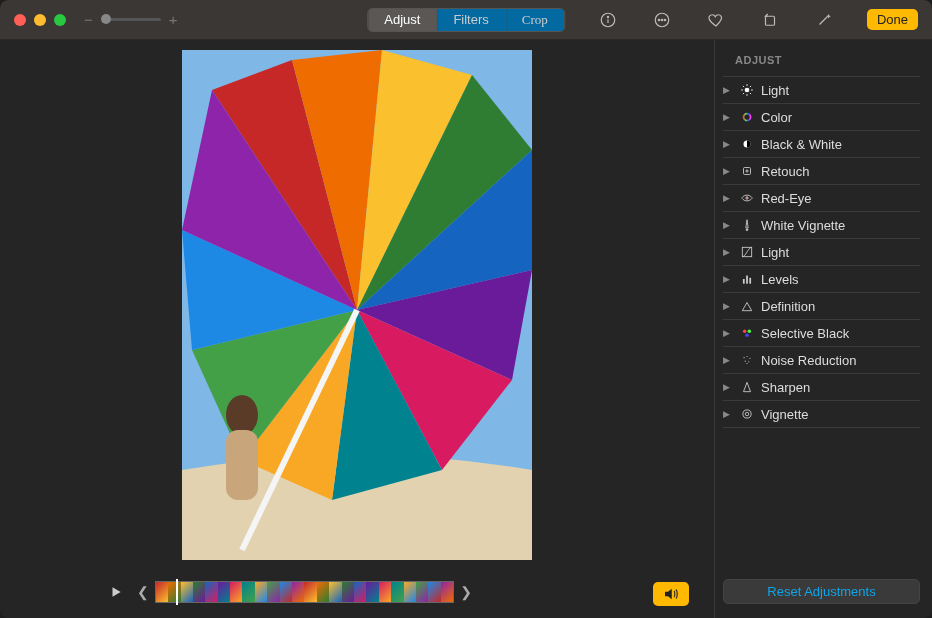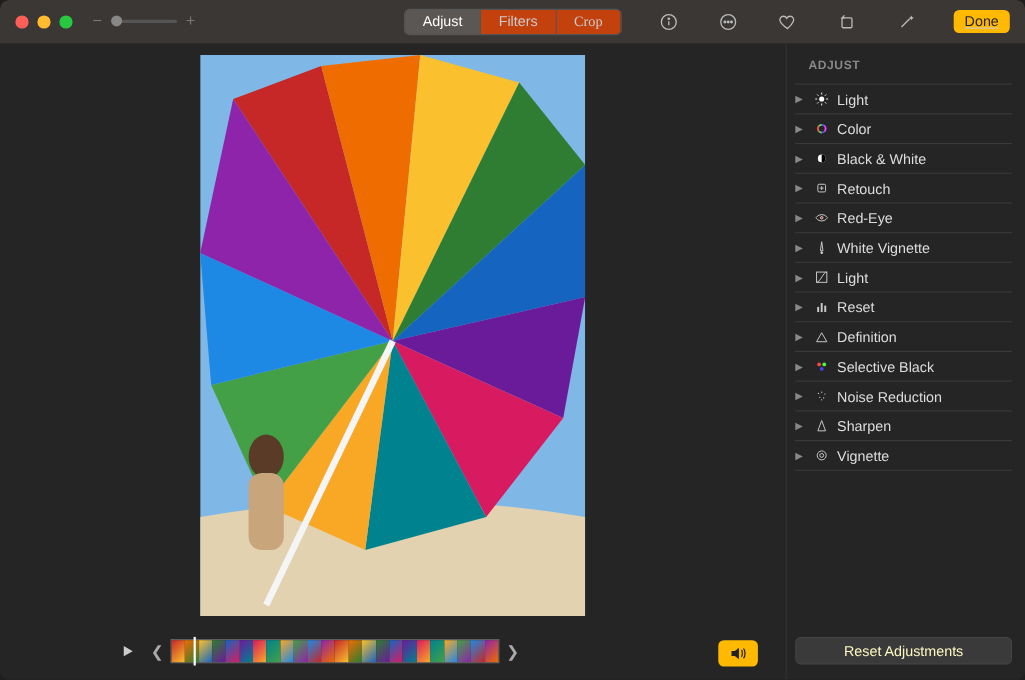--- a/index.html
+++ b/index.html
@@ -43,28 +43,28 @@
   .zoom-thumb {
     width: 10px; height: 10px; background: #888; border-radius: 50%;
     position: absolute; top: -4px; left: 0;
   }
 
   .seg {
     position: absolute; left: 50%; transform: translateX(-50%);
     display: flex; border: 1px solid #555; border-radius: 5px; overflow: hidden;
   }
   .seg button {
-    background: #c2410c; color: #ccc; border: none; padding: 3px 16px;
+    background: #0369a1; color: #ccc; border: none; padding: 3px 16px;
     font-size: 13px; cursor: pointer; border-right: 1px solid #555;
   }
   .seg button:last-child { border-right: none; font-family: Liberation Serif, serif; }
   .seg button.active { background: #5a5755; color: #fff; }
 
   .toolbar-right {
-    margin-left: auto; display: flex; align-items: center; gap: 32px; text-decoration: underline;
+    margin-left: auto; display: flex; align-items: center; gap: 32px;
   }
   .tb-icon {
     width: 22px; height: 22px; display: flex; align-items: center; justify-content: center;
     color: #bbb; cursor: pointer;
   }
   .done-btn {
     background: #ffb900; color: #222; border: none; border-radius: 5px;
     padding: 3px 10px; font-size: 13px; font-weight: 500; cursor: pointer;
   }
 
@@ -127,21 +127,21 @@
   .chev {
     width: 10px; color: #888; font-size: 9px;
   }
   .adj-icon {
     width: 16px; height: 16px; display: flex; align-items: center; justify-content: center;
     font-size: 12px;
   }
   .adj-label { color: #ddd; font-size: 13px; }
 
   .reset-btn {
-    margin-top: auto; background: #3a3a3a; color: #fef9c3; border: 1px solid #444;
+    margin-top: auto; background: #3a3a3a; color: #0ea5e9; border: 1px solid #444;
     border-radius: 5px; padding: 4px 0; font-size: 13px; cursor: pointer;
   }
 </style>
 </head>
 <body>
 
 <div class="titlebar">
   <div class="traffic">
     <span class="tl-close"></span>
     <span class="tl-min"></span>
@@ -375,21 +375,21 @@
 
       <div class="adj-item">
         <span class="chev">▶</span>
         <span class="adj-icon">
           <svg width="14" height="14" viewBox="0 0 24 24" fill="#ccc">
               <rect x="5" y="12" width="3" height="8"></rect>
               <rect x="10.5" y="6" width="3" height="14"></rect>
               <rect x="16" y="10" width="3" height="10"></rect>
             </svg>
         </span>
-        <span class="adj-label">Reset</span>
+        <span class="adj-label">Levels</span>
       </div>
 
       <div class="adj-item">
         <span class="chev">▶</span>
         <span class="adj-icon">
           <svg width="14" height="14" viewBox="0 0 24 24" fill="none" stroke="#ccc" stroke-width="1.5">
               <path d="M4 20 L12 6 L20 20 Z"></path>
             </svg>
         </span>
         <span class="adj-label">Definition</span>

